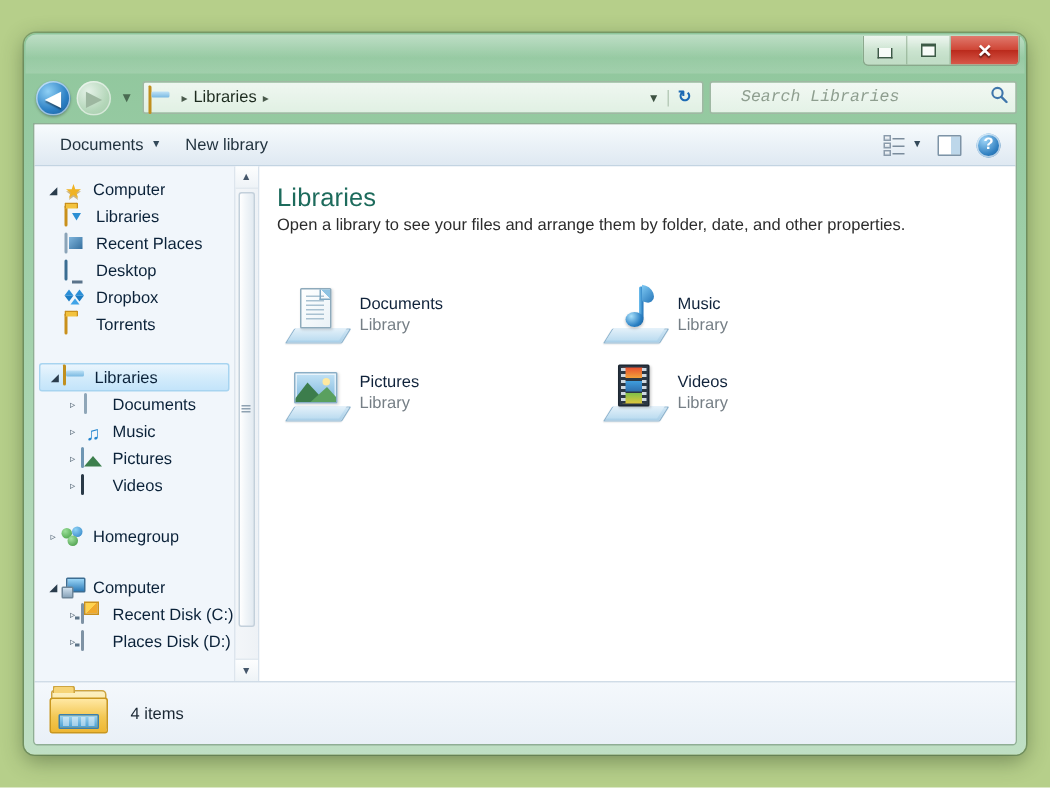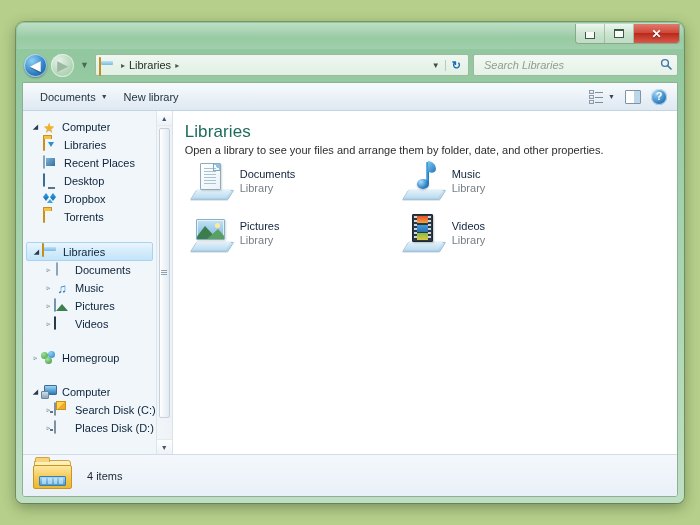--- a/index.html
+++ b/index.html
@@ -142,21 +142,22 @@
     line-height: 1;
   }
 
   #searchbox {
     flex: 0 0 205px;
     height: 22px;
     background: linear-gradient(to bottom, rgba(255,255,255,0.88), rgba(248,252,248,0.80));
     border: 1px solid #9fb8a3;
     border-radius: 2px;
     display: flex; align-items: center;
-    padding: 0 5px 0 10px;
+    padding: 0 5px 0 20px;
+    font-family: Liberation Mono, monospace;
   }
   #search-input-text {
     flex: 1 1 auto;
     font-size: 11px; font-style: italic; color: #8e9e8f;
     white-space: nowrap; overflow: hidden;
   }
   .search-glyph { color: #4f7dab; font-size: 12px; flex: 0 0 auto; }
 
   
   #client {
@@ -438,21 +439,21 @@
     position: relative;
     min-width: 0;
   }
   #page-title {
     font-size: 17px; color: #1d6b5c; font-weight: normal;
     letter-spacing: 0.1px;
     margin-bottom: 2px;
   }
   #page-subtitle {
     font-size: 11px; color: #2c2c2c;
-    margin-bottom: 1px;
+    margin-bottom: 30px;
   }
   #tiles {
     display: flex; flex-wrap: wrap;
     width: 440px;
   }
   .tile {
     width: 212px; height: 48px;
     display: flex; align-items: center;
     gap: 9px;
     padding: 2px 4px;
@@ -797,21 +798,21 @@
           <div class="nav-group">
             <div class="nav-row">
               <span class="tri expanded">◢</span>
               <span class="nav-ico"><span class="ic-pc"></span></span>
               <span class="nav-label">Computer</span>
             </div>
             <div class="nav-row">
               <span class="nav-indent"></span>
               <span class="tri">▹</span>
               <span class="nav-ico"><span class="ic-drive win"></span></span>
-              <span class="nav-label">Search Disk (C:)</span>
+              <span class="nav-label">Recent Disk (C:)</span>
             </div>
             <div class="nav-row">
               <span class="nav-indent"></span>
               <span class="tri">▹</span>
               <span class="nav-ico"><span class="ic-drive"></span></span>
               <span class="nav-label">Places Disk (D:)</span>
             </div>
           </div>
 
         </div>

